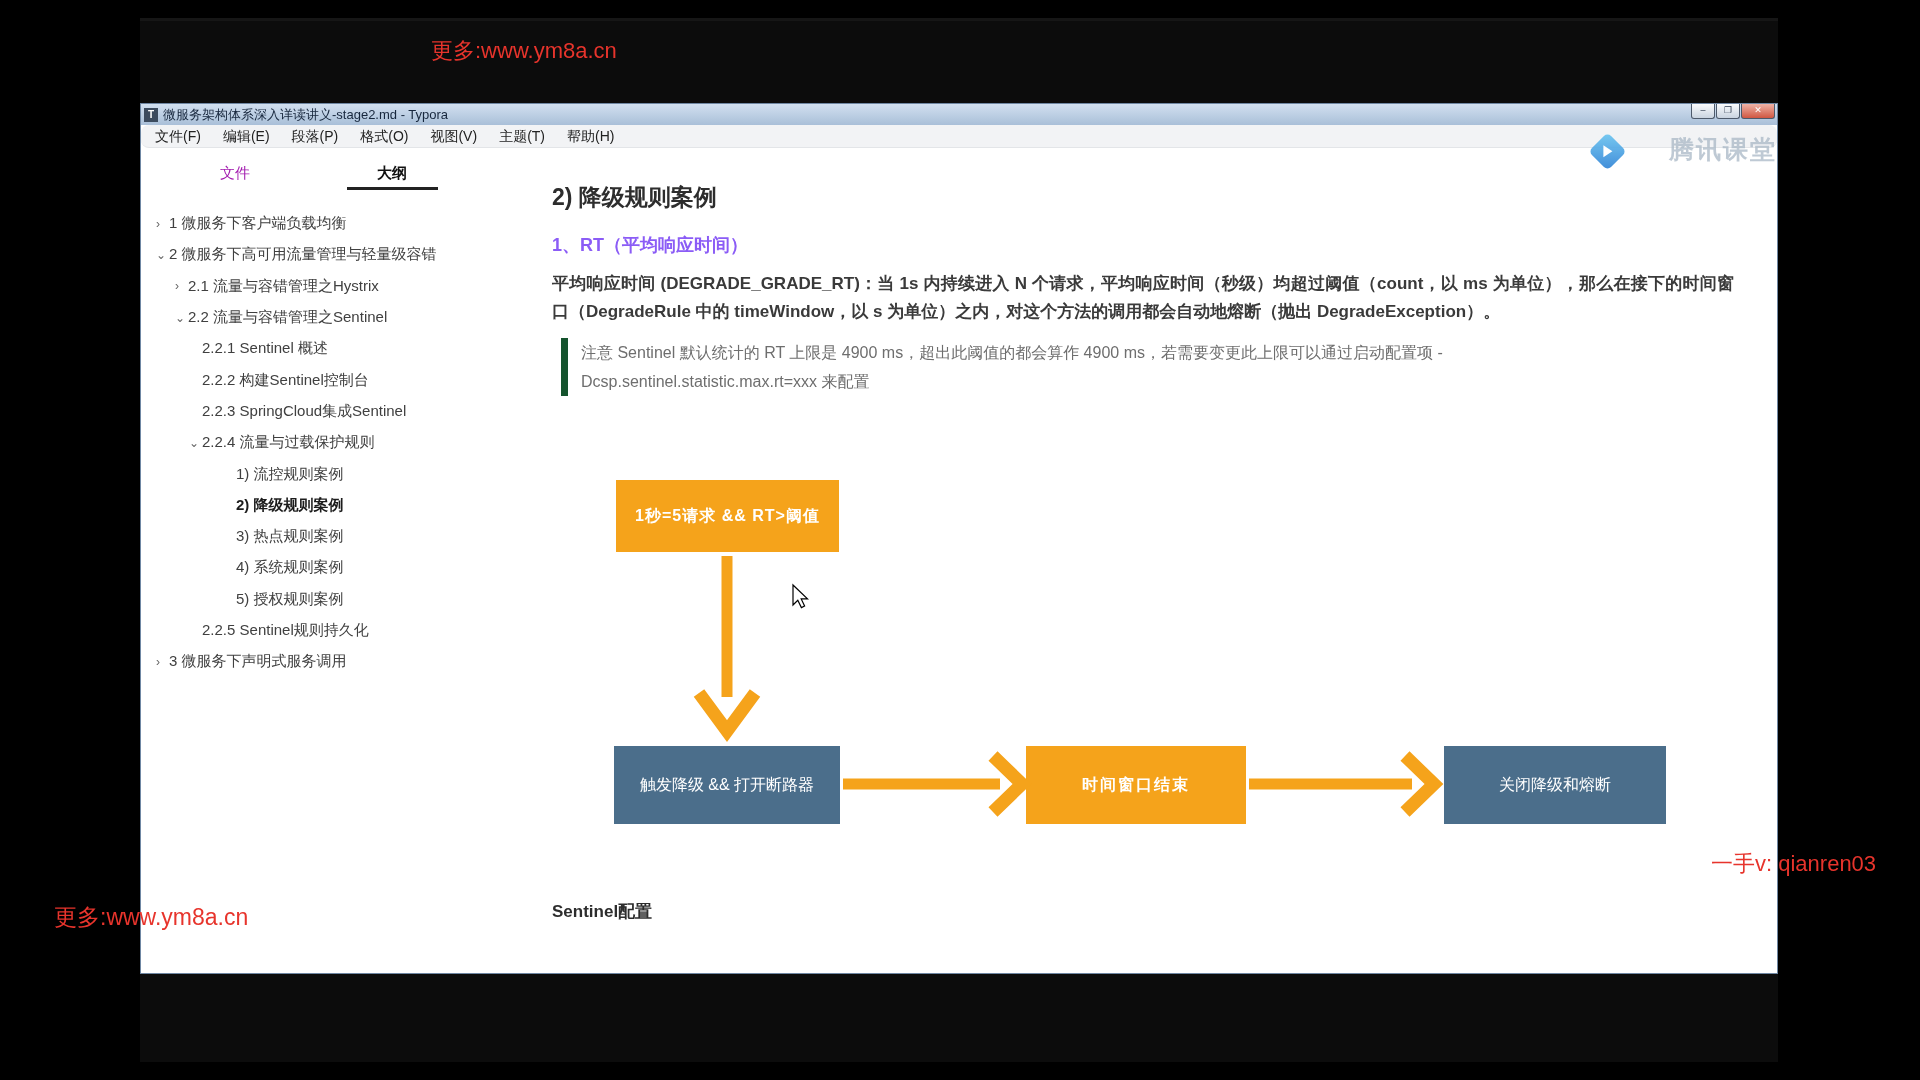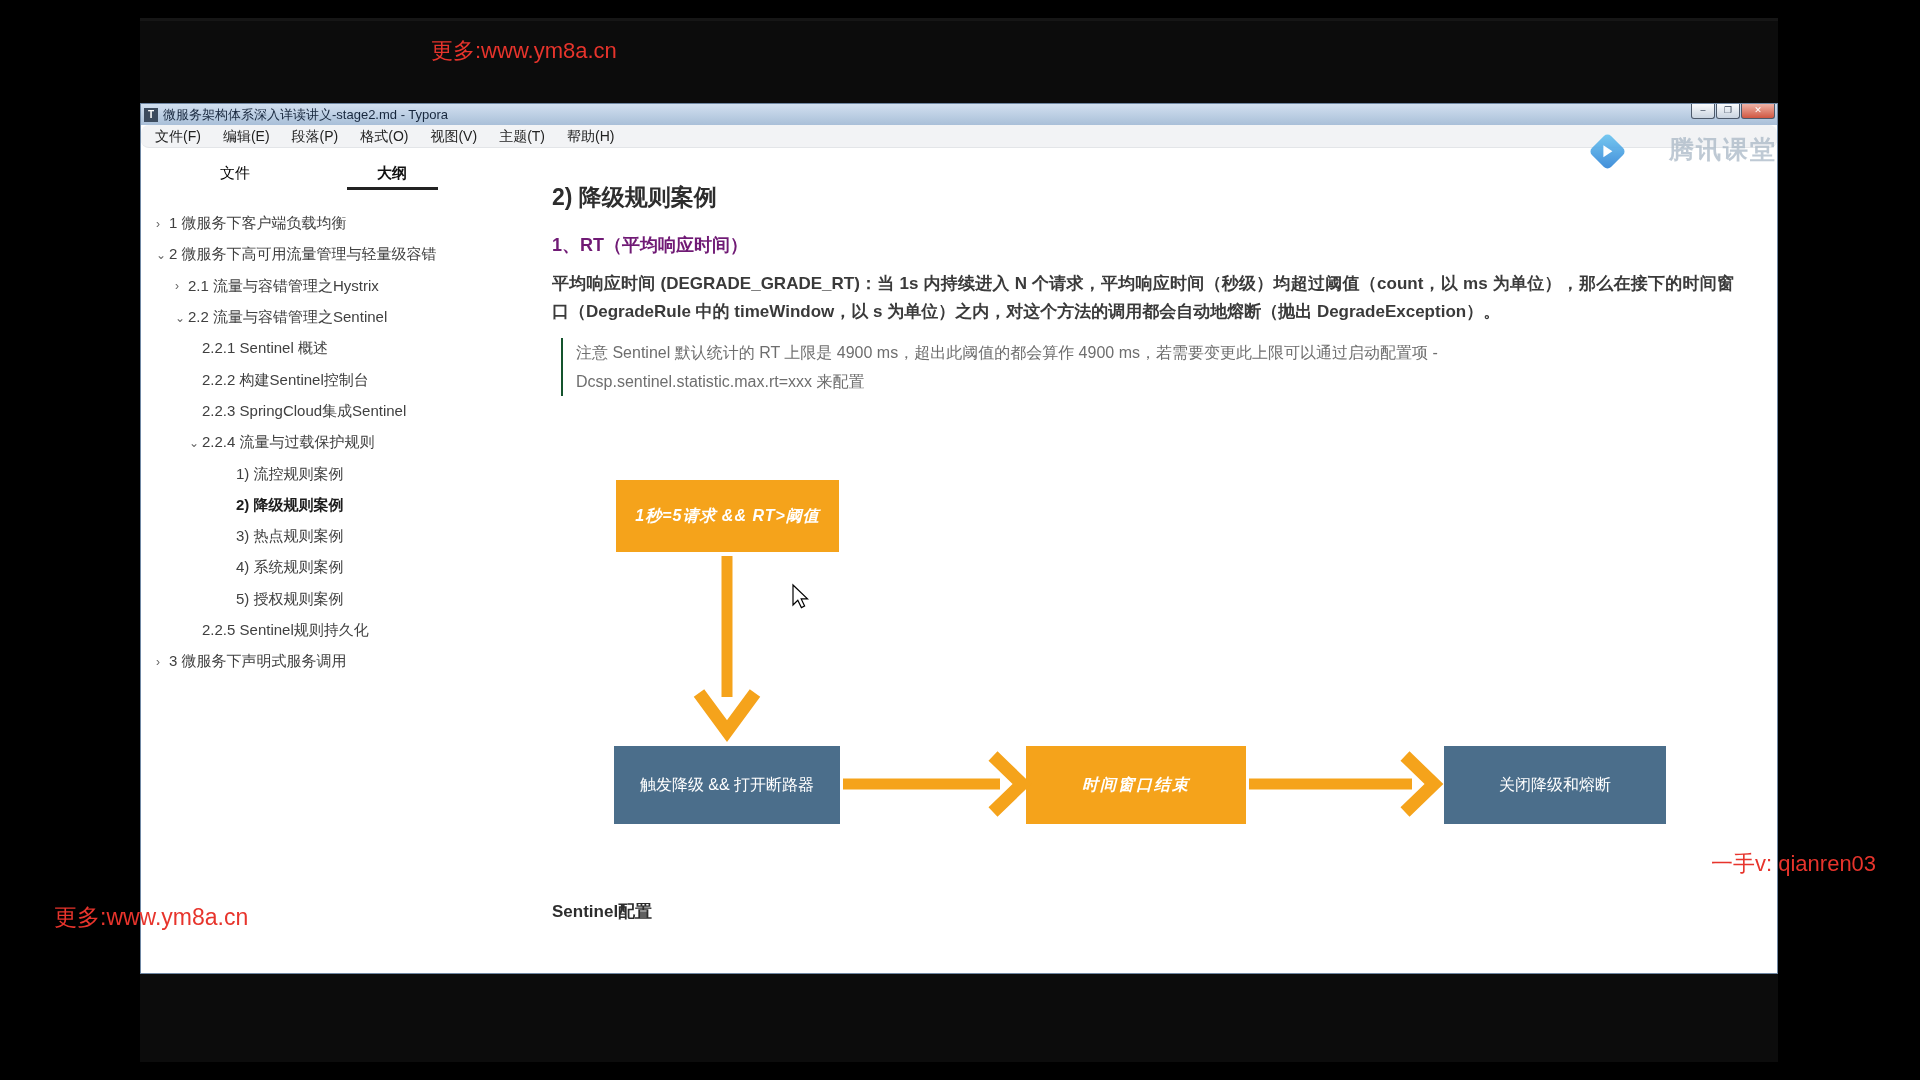--- a/index.html
+++ b/index.html
@@ -27,49 +27,49 @@
     background:linear-gradient(#fbfcfd,#c9d4e0); color:#2c3a4d;
     font-size:9px; line-height:13px; text-align:center; cursor:default; }
   .wbtn.close { width:34px; background:linear-gradient(#f0b3a6,#d05742); color:#fff; }
 
   .menubar { position:absolute; left:0; top:21px; width:100%; height:23px;
     background:#f2f3f5; border-bottom:1px solid #e3e5e8; display:flex;
     align-items:center; padding-left:3px; font-size:14px; color:#222;border-radius:8px; }
   .menu-item { padding:0 11px; height:23px; line-height:23px; }
 
   
-  .tab { position:absolute; font-size:15px; color:#000000; top:60px; }
+  .tab { position:absolute; font-size:15px; color:#a21caf; top:60px; }
   .tab.active { color:#111; font-weight:bold; }
   .tab-files { left:79px; }
   .tab-outline { left:236px; }
   .tab-underline { position:absolute; left:206px; top:83px; width:91px; height:3px; background:#222; }
 
   .outline { position:absolute; left:0; top:104px; width:400px; }
   .outline-item { height:31.3px; display:flex; align-items:center;
     font-size:15px; color:#404040; white-space:nowrap; }
   .outline-item.bold { font-weight:bold; color:#1c1c1c; }
   .tree-arrow { display:inline-block; width:13px; color:#666; font-size:12px; }
   .ind0 { padding-left:15px; } .ind1 { padding-left:34px; }
   .ind2 { padding-left:48px; } .ind3 { padding-left:62px;margin-left:20px; }
 
   
   .h3 { position:absolute; left:411px; top:78px; font-size:23px; font-weight:bold; color:#2d2d2d; }
-  .h4 { position:absolute; left:411px; top:129px; font-size:18px; font-weight:bold; color:#701a75; }
+  .h4 { position:absolute; left:411px; top:129px; font-size:18px; font-weight:bold; color:#8b5cf6; }
   .para { position:absolute; left:411px; top:166px; width:1182px;
     font-size:17px; line-height:27.5px; color:#3a3a3a; text-align:justify;font-weight:bold; }
   .quote { position:absolute; left:420px; top:234px; width:950px;
-    border-left:2px solid #14532d; padding-left:13px;
+    border-left:7px solid #14532d; padding-left:13px;
     font-size:16px; line-height:29px; color:#6e6e6e; }
   .quote .ql { display:block; }
   .footer-label { position:absolute; left:411px; top:796px; font-size:17px; font-weight:bold; color:#2d2d2d; }
 
   
   .dbox { position:absolute; display:flex; align-items:center; justify-content:center;
     text-align:center; color:#fff; font-size:16px; padding:4px 10px; }
-  .orange { background:#f5a31b; font-weight:bold;font-style:italic; }
+  .orange { background:#f5a31b; font-weight:bold; }
   .slate { background:#4b6e8b; }
   .box-a { left:475px; top:376px; width:223px; height:72px; letter-spacing:1px; }
   .box-b { left:473px; top:642px; width:226px; height:78px;text-align:center; }
   .box-c { left:885px; top:642px; width:220px; height:78px; letter-spacing:2px; }
   .box-d { left:1303px; top:642px; width:222px; height:78px; }
 
   .overlay { position:absolute; left:0; top:0; width:1920px; height:1080px; pointer-events:none; }
 
   
   .wm { position:absolute; color:#e7342c; white-space:nowrap; }

